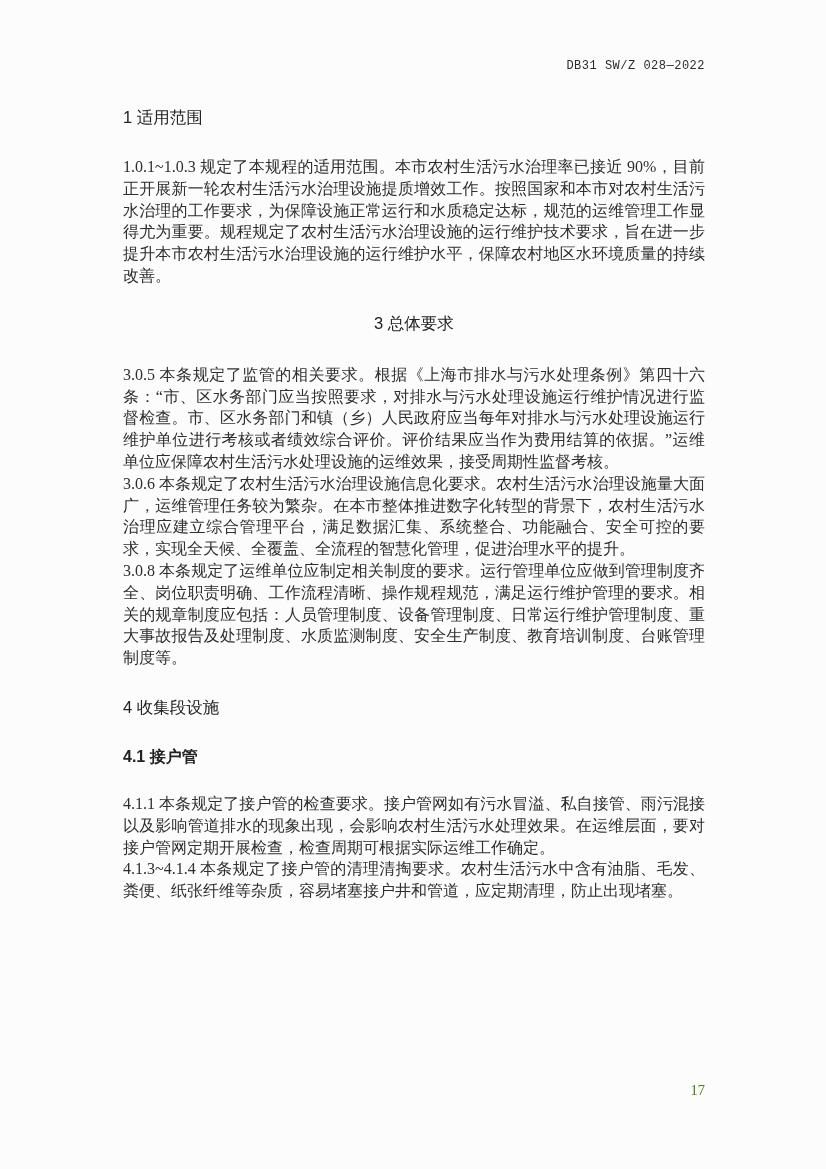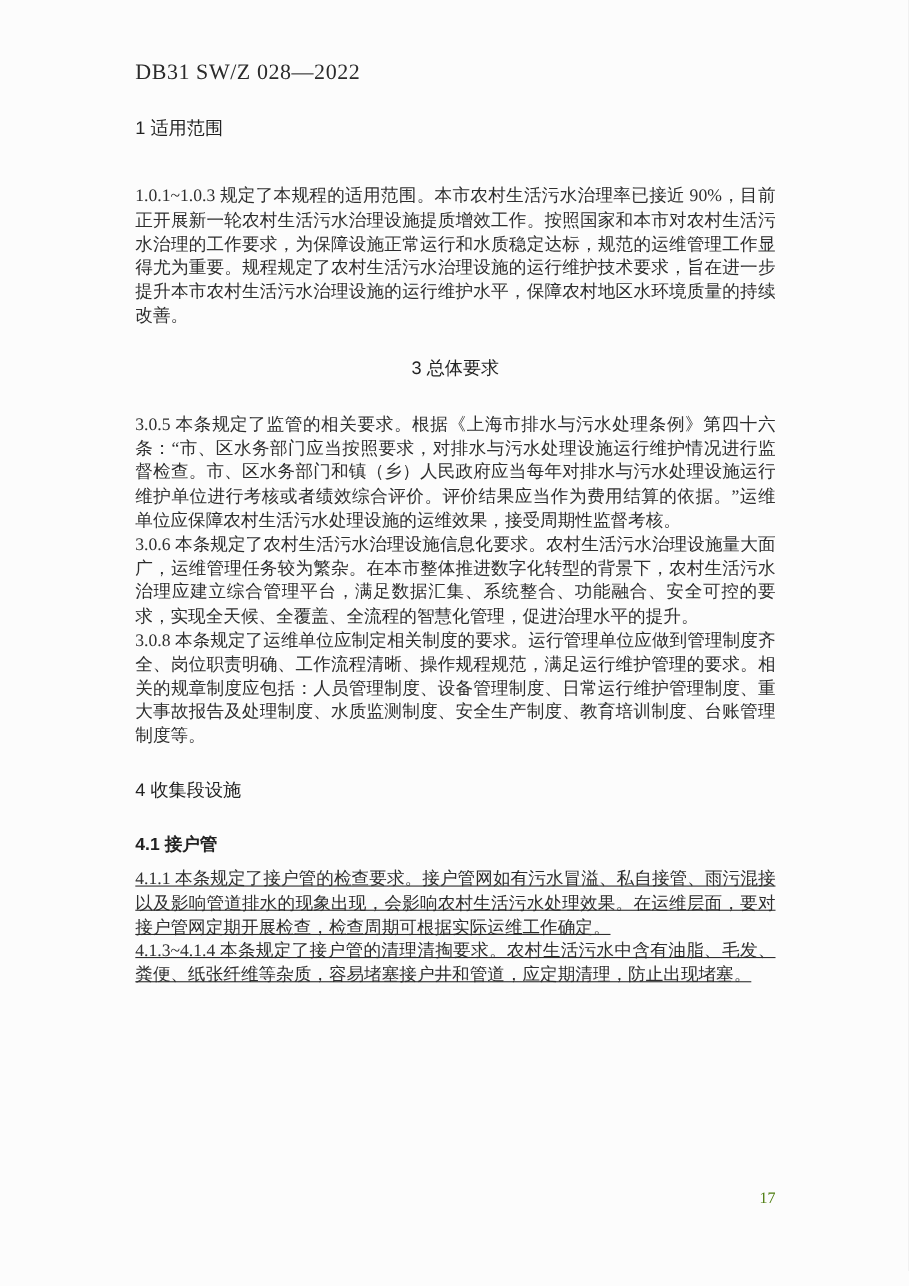--- a/index.html
+++ b/index.html
@@ -13,22 +13,23 @@
     width: 826px;
     height: 1169px;
     margin: 0 auto;
     background: #fcfcfc;
     box-sizing: border-box;
     padding: 56px 121px 0 123px;
     color: #2e2e2e;
     overflow: hidden;
   }
   .doc-header {
-    font-family: Liberation Serif, serif;
-    font-size: 20px;
+    text-align: right;
+    font-family: Liberation Mono, monospace;
+    font-size: 12px;
     line-height: 20px;
     color: #2b2b2b;
     letter-spacing: 0.5px;
   }
   .h-l1 {
     font-family: "Liberation Sans", "DejaVu Sans", sans-serif;
     font-weight: normal;
     font-size: 16.5px;
     line-height: 20px;
     color: #222;
@@ -43,26 +44,26 @@
     margin: 0;
   }
   .body-text p {
     margin: 0;
     font-size: 16px;
     line-height: 21.8px;
     text-align: justify;
     color: #2e2e2e;
   }
   #sec1-heading   { margin-top: 31px; }
-  #sec1-para      { margin-top: 41px; }
+  #sec1-para      { margin-top: 29px; }
   #sec3-heading   { margin-top: 26px; text-align: center; }
   #sec3-group     { margin-top: 31px; }
   #sec4-heading   { margin-top: 28px; }
   #sec41-heading  { margin-top: 30px; }
-  #sec41-group    { margin-top: 10px; text-decoration: underline; }
+  #sec41-group    { margin-top: 26px; }
   #sec42-heading  { margin-top: 26px; }
   .page-footer {
     position: absolute;
     top: 1082px;
     right: 121px;
     font-size: 14.5px;
     color: #4d7c0f;
     font-family: "Liberation Serif", "DejaVu Serif", serif;
   }
 </style>

